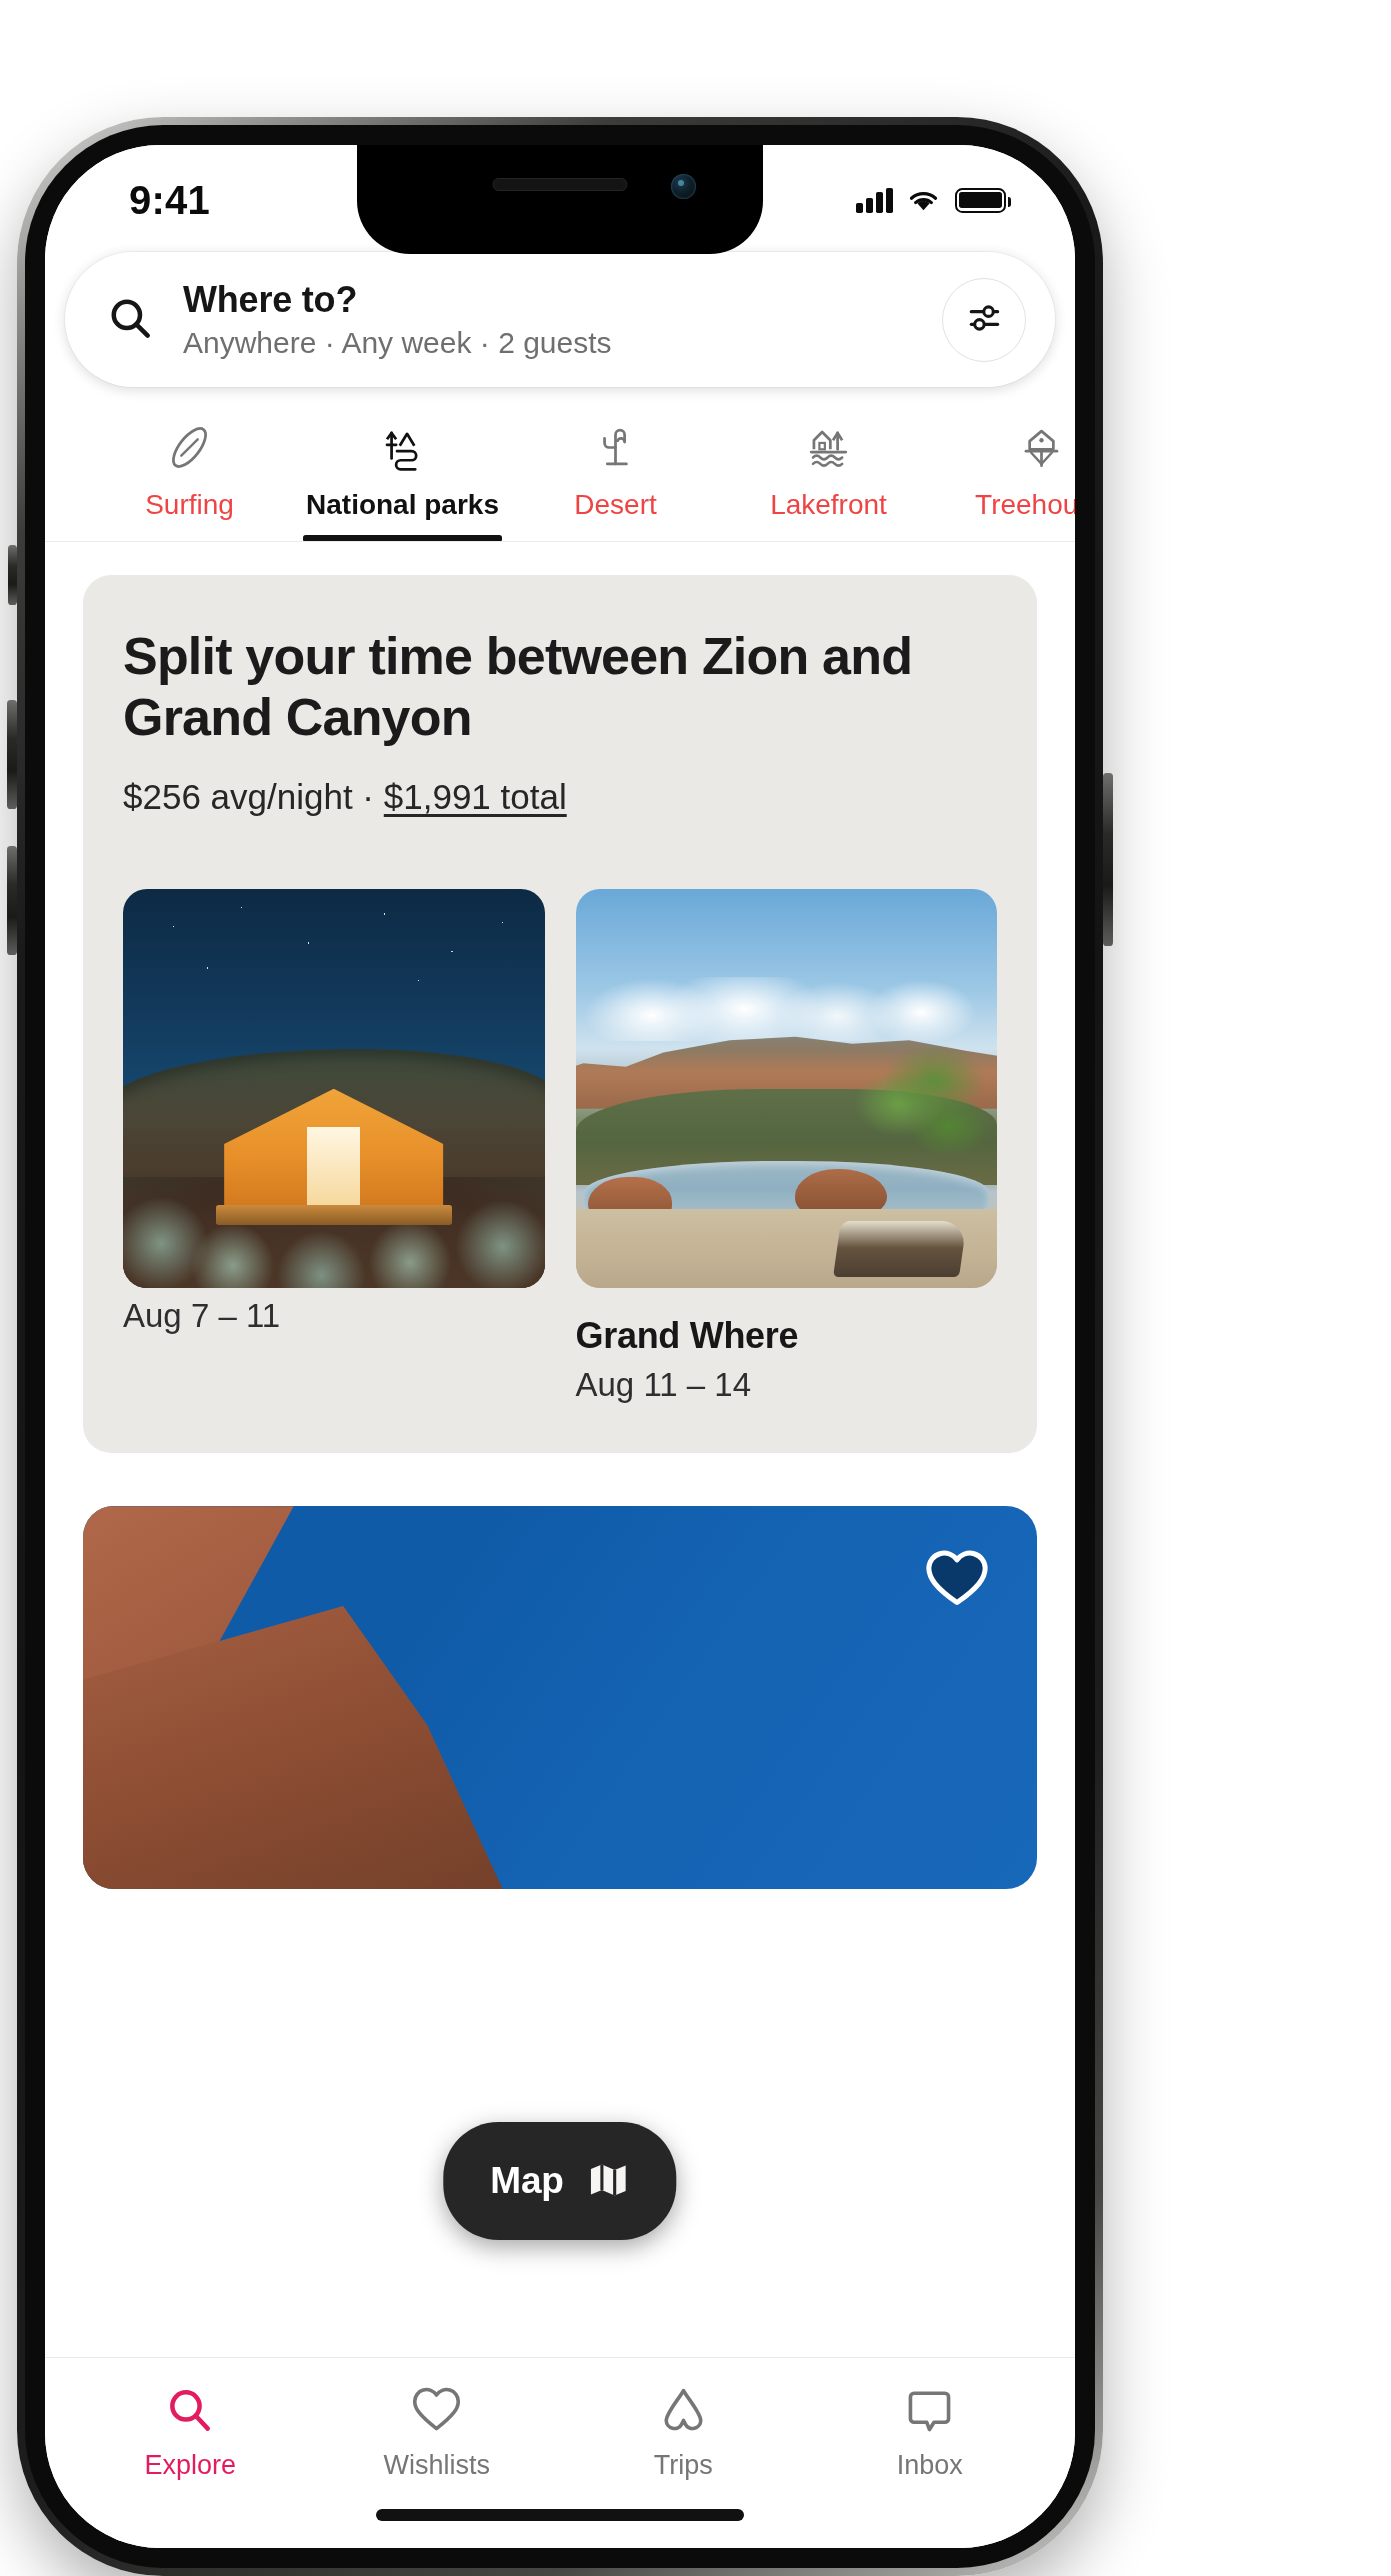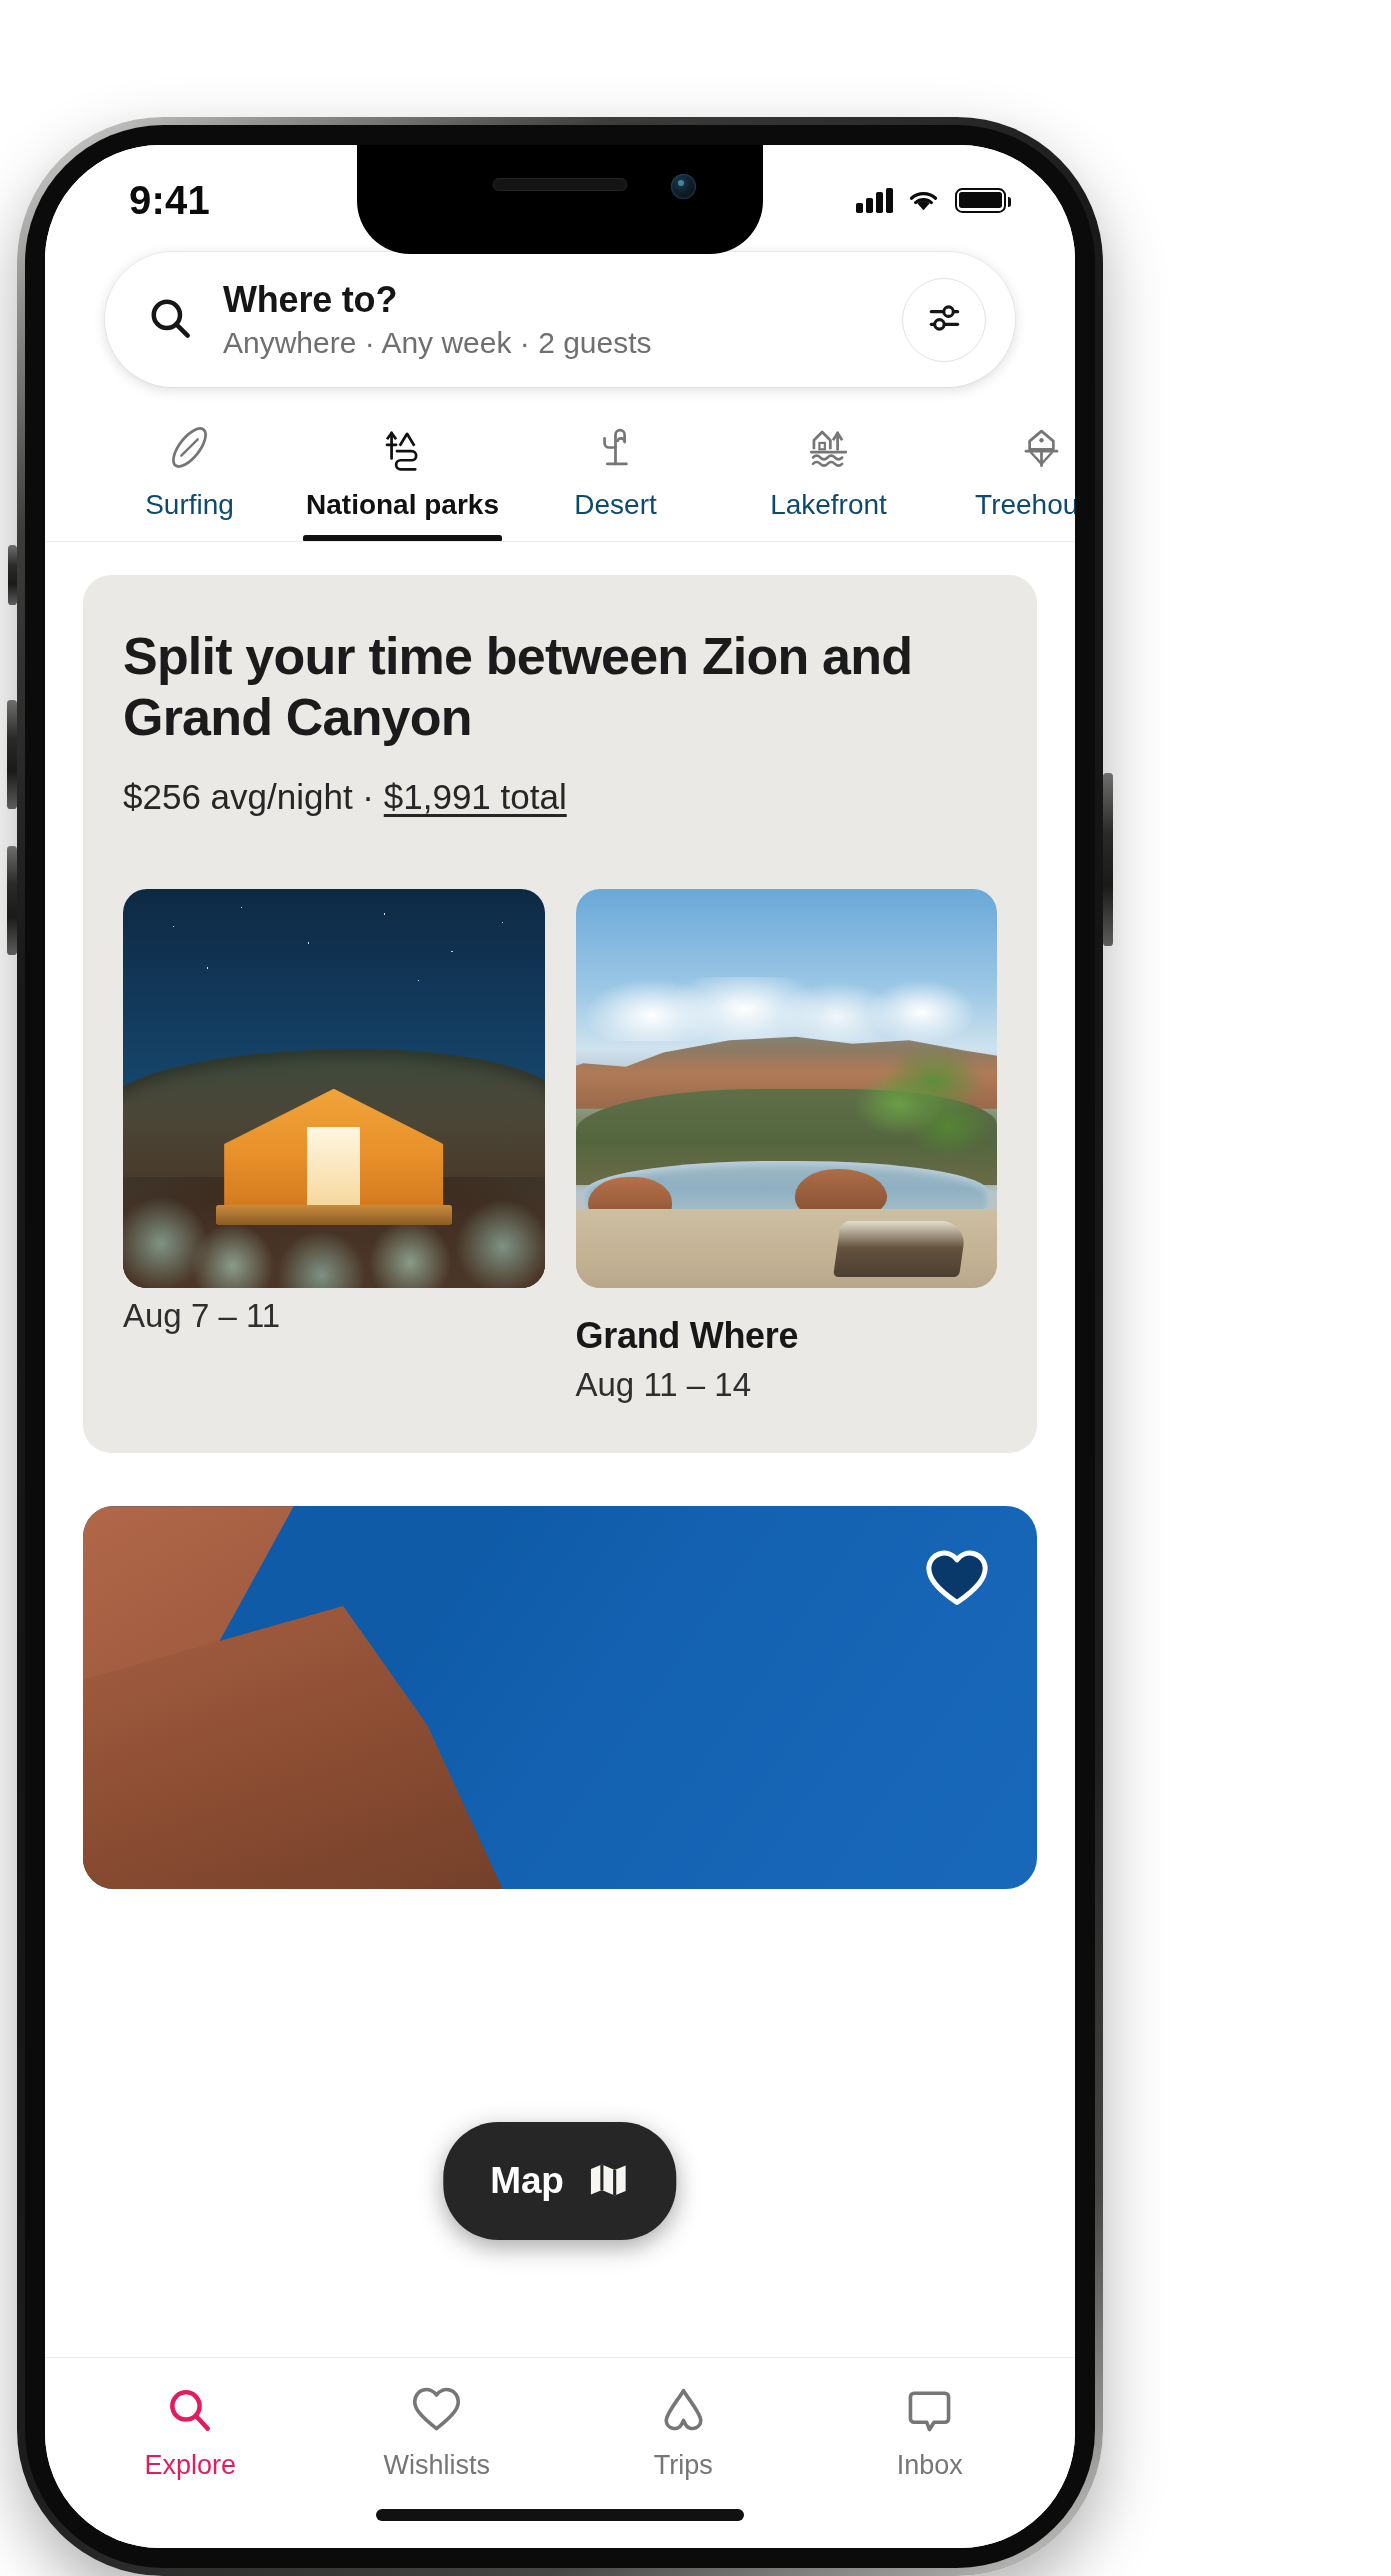--- a/index.html
+++ b/index.html
@@ -134,21 +134,21 @@
     box-shadow: inset 0 0 2.7px rgba(80,180,220,.55);
   }
   .notch .cam::after {
     content:""; position:absolute; left:6.4px; top:5.5px;
     width:6.4px; height:6.4px; border-radius:50%;
     background: rgba(110,200,235,.55);
   }
 
   
   .search-wrap {
-    padding: 9px 60px 20px;
+    padding: 9px 20px 20px;
     background: #ffffff;
     z-index: 5;
   }
   .search-pill {
     height: 135px;
     background: #ffffff;
     border-radius: 73px;
     box-shadow: 0 2.7px 12.8px rgba(0,0,0,.14), 0 0 0 0.9px rgba(0,0,0,.045);
     display: flex;
     align-items: center;
@@ -186,21 +186,21 @@
   }
   .cat {
     flex: 0 0 auto;
     width: 213px;
     padding: 12.8px 0 0;
     display: flex;
     flex-direction: column;
     align-items: center;
     gap: 12.8px;
     position: relative;
-    color: #0c4a6e;
+    color: #ef4444;
   }
   .cat .ico { height: 56px; display: flex; align-items: center; justify-content: center; }
   .cat .lbl { font-size: 28px; font-weight: 400; white-space: nowrap; padding-bottom: 20px; }
   .cat.active { color: #111111; }
   .cat.active .lbl { font-weight: 700; }
   .cat.active::after {
     content:"";
     position:absolute; left: 7.3px; right: 7.3px; bottom: -1.8px;
     height: 7.3px; background:#111111; border-radius: 2.7px;
   }

